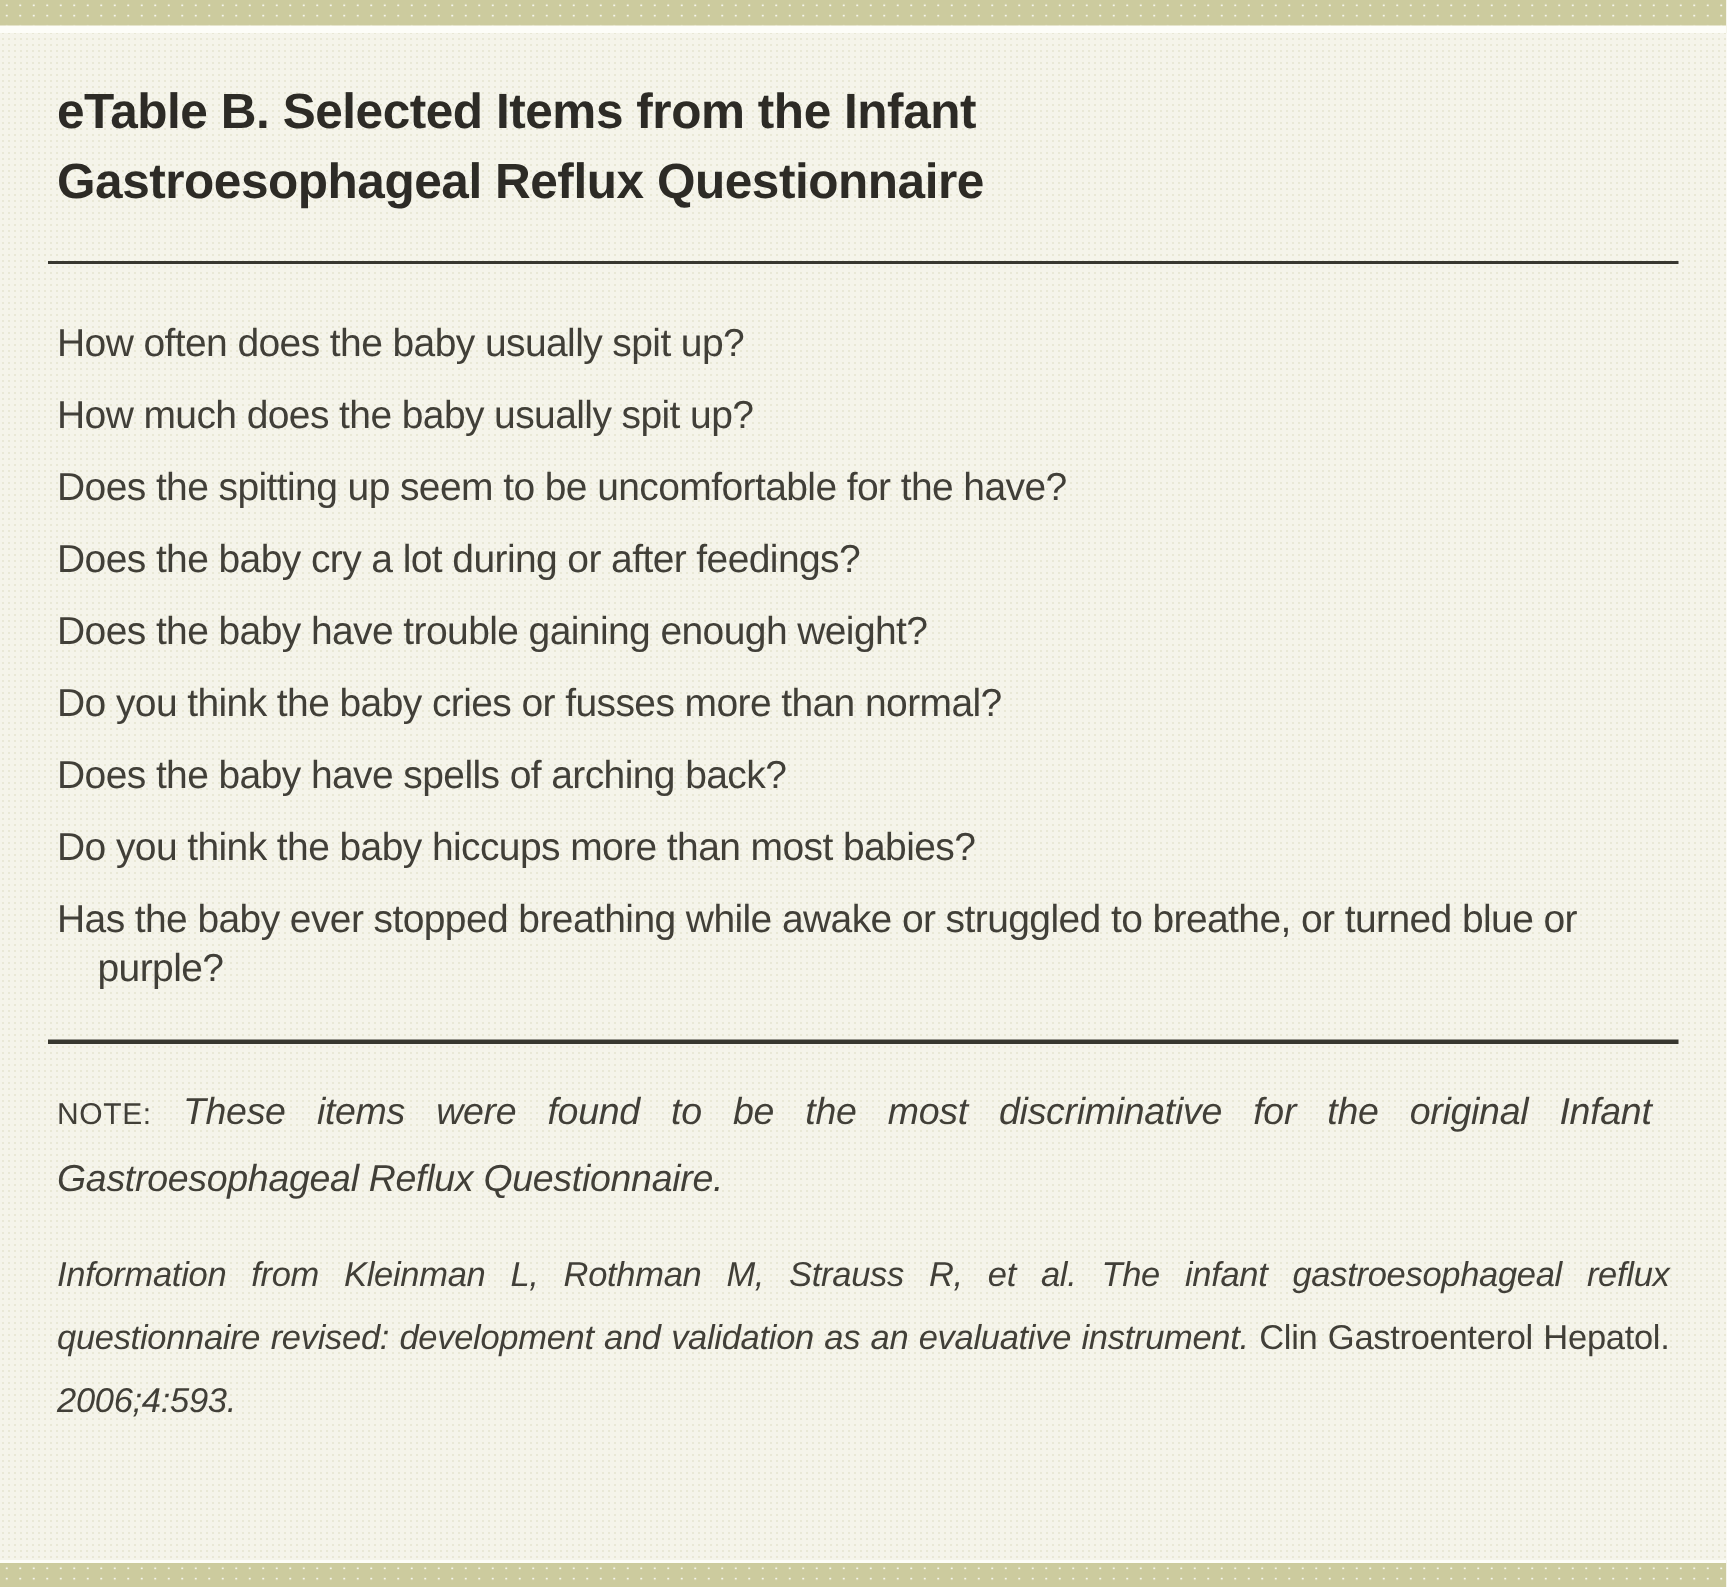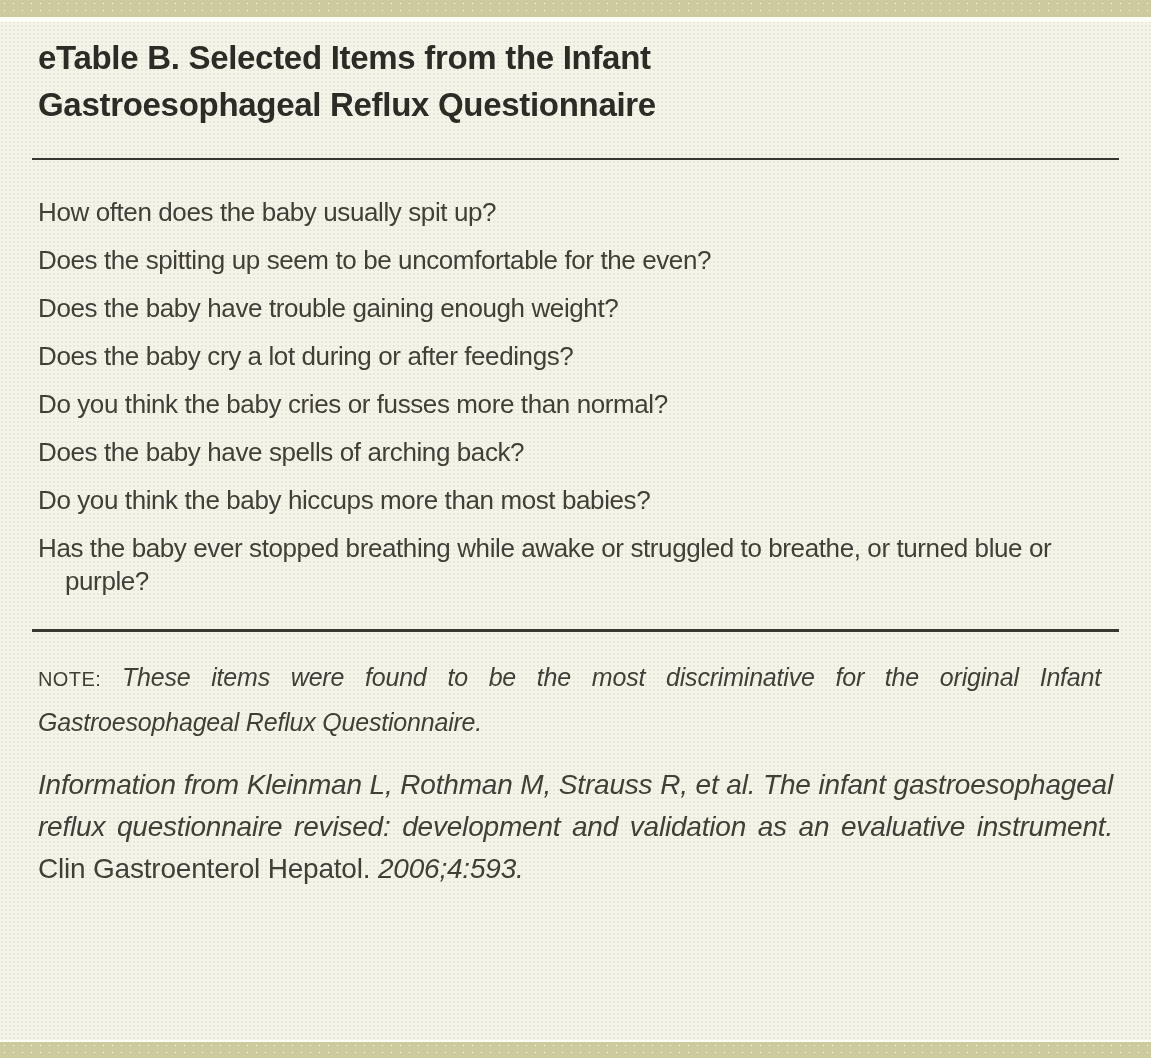--- a/index.html
+++ b/index.html
@@ -31,21 +31,21 @@
 
   .content {
     position: absolute;
     top: 22px;
     left: 0;
     right: 0;
     padding: 0 38px;
   }
 
   .table-title {
-    margin: 12px 0 0 0;
+    margin: 28px 0 0 0;
     max-width: 780px;
     font-size: 33px;
     line-height: 47px;
     font-weight: bold;
     letter-spacing: -0.3px;
     color: #2d2b26;
   }
 
   .rule {
     border: none;
@@ -82,21 +82,21 @@
   }
   .note-label {
     font-style: normal;
     font-size: 20px;
     letter-spacing: 0.4px;
   }
   .note-text { font-style: italic; }
 
   .citation-para {
     margin: 20px 0 0 0;
-    font-size: 28px;
+    font-size: 23px;
     line-height: 42px;
     letter-spacing: -0.2px;
     color: #413f38;
     text-align: justify;
   }
   .cit-italic { font-style: italic; }
   .cit-roman  { font-style: normal; }
 </style>
 </head>
 <body>
@@ -106,23 +106,24 @@
   <div class="accent-bar top"></div>
 
   <div class="content">
 
     <h1 class="table-title">eTable B. Selected Items from the Infant Gastroesophageal Reflux Questionnaire</h1>
 
     <div class="rule title-divider"></div>
 
     <ul class="questions">
       <li>How often does the baby usually spit up?</li>
-      <li>Does the spitting up seem to be uncomfortable for the even?</li>
+      <li>How much does the baby usually spit up?</li>
+      <li>Does the spitting up seem to be uncomfortable for the have?</li>
+      <li>Does the baby cry a lot during or after feedings?</li>
       <li>Does the baby have trouble gaining enough weight?</li>
-      <li>Does the baby cry a lot during or after feedings?</li>
       <li>Do you think the baby cries or fusses more than normal?</li>
       <li>Does the baby have spells of arching back?</li>
       <li>Do you think the baby hiccups more than most babies?</li>
       <li>Has the baby ever stopped breathing while awake or struggled to breathe, or turned blue or purple?</li>
     </ul>
 
     <div class="rule note-divider"></div>
 
     <p class="note-para"><span class="note-label">NOTE:</span> <span class="note-text">These items were found to be the most discriminative for the original Infant Gastroesophageal Reflux Questionnaire.</span></p>
 

